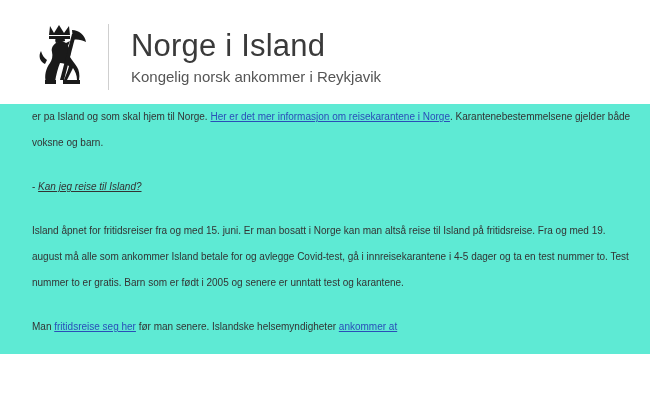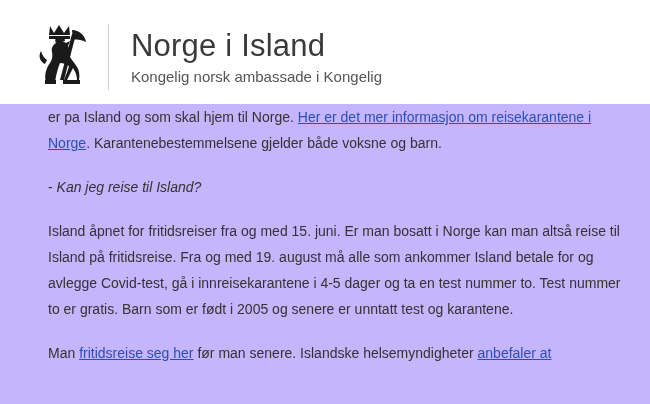--- a/index.html
+++ b/index.html
@@ -10,22 +10,22 @@
     width: 650px;
     height: 404px;
     overflow: hidden;
     background: #ffffff;
     font-family: "Liberation Sans", sans-serif;
     color: #333333;
   }
   .page {
     position: relative;
     width: 650px;
-    height: 404px;
-    background: #c4b5fd;
+    height: 354px;
+    background: #5eead4;
     overflow: hidden;
   }
   
   .topstrip {
     height: 8px;
     background: #ffffff;
   }
   .header {
     display: flex;
     align-items: center;
@@ -63,34 +63,34 @@
     margin: 0 0 2px 0;
   }
   .site-subtitle {
     font-size: 15px;
     line-height: 20px;
     color: #555555;
     margin: 0;
   }
   .content {
     padding: 0 18px 0 32px;
-    font-size: 14px;
+    font-size: 10px;
     line-height: 26px;
     color: #333333;
-    margin-left: 16px;
   }
   .content p {
     margin: 0 0 18px 0;
   }
   a.link {
     color: #2a4fb8;
     text-decoration: underline;
   }
   .italic {
     font-style: italic;
+    text-decoration: underline;
   }
   .first-para {
     margin-top: 0;
   }
   .dash-line {
     margin-bottom: 18px;
   }
   .last-para {
     margin-bottom: 0;
   }
@@ -124,30 +124,30 @@
           <path d="M11 60 L22 60 L22 64 L11 64 Z"></path>
           <path d="M29 60 L46 60 L46 64 L29 64 Z"></path>
         </g>
       </svg>
     </div>
 
     <div class="divider"></div>
 
     <div class="titles">
       <div class="site-title">Norge i Island</div>
-      <div class="site-subtitle">Kongelig norsk ambassade i Kongelig</div>
+      <div class="site-subtitle">Kongelig norsk ankommer i Reykjavik</div>
     </div>
 
   </div>
 
   <div class="content">
 
     <p class="first-para"><span>er pa Island og som skal hjem til Norge. </span><a class="link" href="#">Her er det mer informasjon om reisekarantene i Norge</a><span>. Karantenebestemmelsene gjelder både voksne og barn.</span></p>
 
     <p class="dash-line"><span>- </span><span class="italic">Kan jeg reise til Island?</span></p>
 
     <p>Island åpnet for fritidsreiser fra og med 15. juni. Er man bosatt i Norge kan man altså reise til Island på fritidsreise. Fra og med 19. august må alle som ankommer Island betale for og avlegge Covid-test, gå i innreisekarantene i 4-5 dager og ta en test nummer to. Test nummer to er gratis. Barn som er født i 2005 og senere er unntatt test og karantene.</p>
 
-    <p class="last-para"><span>Man </span><a class="link" href="#">fritidsreise seg her</a><span> før man senere. Islandske helsemyndigheter </span><a class="link" href="#">anbefaler at</a></p>
+    <p class="last-para"><span>Man </span><a class="link" href="#">fritidsreise seg her</a><span> før man senere. Islandske helsemyndigheter </span><a class="link" href="#">ankommer at</a></p>
 
   </div>
 
 </div>
 
 </body></html>

